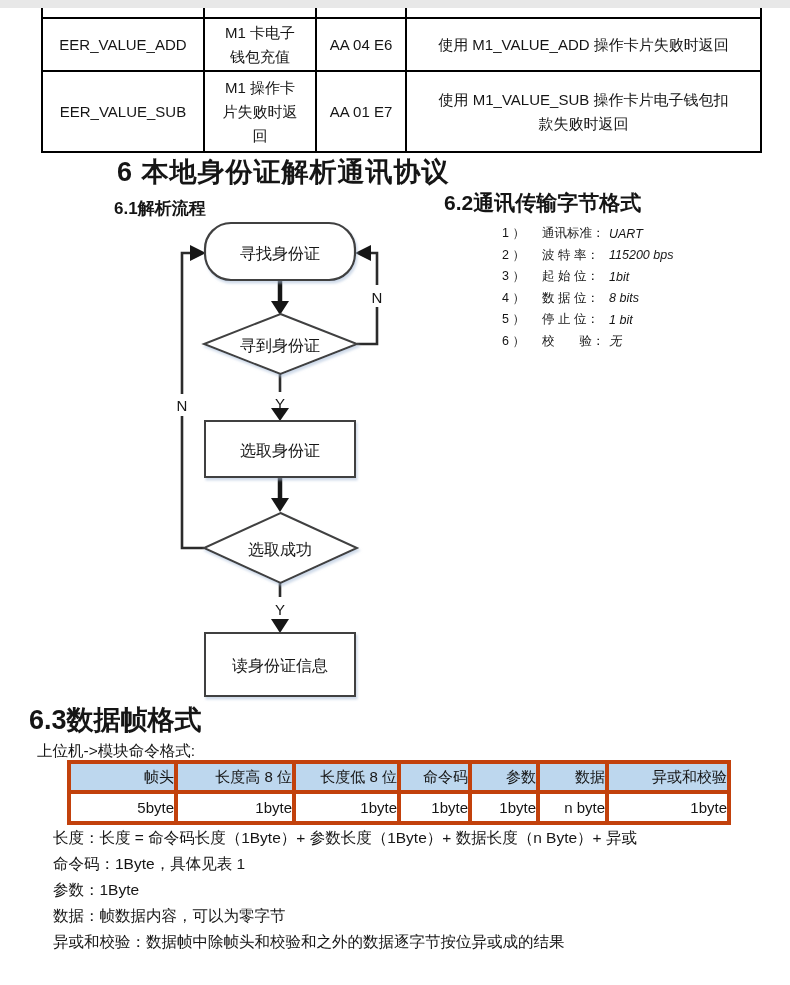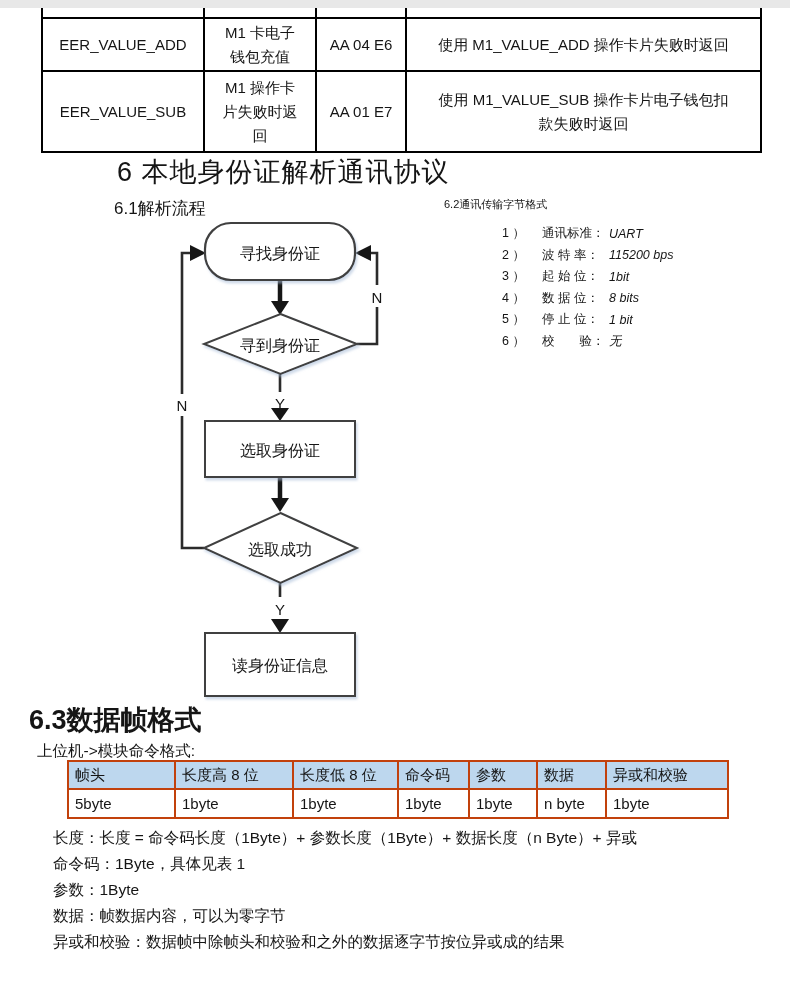--- a/index.html
+++ b/index.html
@@ -18,23 +18,23 @@
   .errtbl td{
     border:2px solid #000;text-align:center;vertical-align:middle;
     padding:1px 6px;line-height:24px;overflow:hidden;
   }
   .errtbl tr.stub td{height:13px;padding:0;}
   .errtbl tr.r1 td{height:49px;}
   .errtbl tr.r2 td{height:77px;}
   .errtbl td.desc{padding:1px 13px;}
   .errtbl td.detail{padding:1px 28px;}
   
-  .h6{position:absolute;left:117px;top:146px;font-size:27px;font-weight:normal;letter-spacing:1px;}
-  .h61{position:absolute;left:114px;top:189px;font-size:17px;font-weight:normal;}
-  .h62{position:absolute;left:444px;top:189px;font-size:11px;font-weight:normal;}
+  .h6{position:absolute;left:117px;top:146px;font-size:27px;font-weight:bold;letter-spacing:1px;}
+  .h61{position:absolute;left:114px;top:189px;font-size:17px;font-weight:bold;}
+  .h62{position:absolute;left:444px;top:181px;font-size:21px;font-weight:bold;}
   .h63{position:absolute;left:29px;top:694px;font-size:27px;font-weight:bold;}
   
   .speclist{position:absolute;left:502px;top:215px;font-size:12.5px;}
   .specrow{display:flex;height:21.5px;align-items:center;white-space:pre;}
   .sn{width:40px;}
   .sl{width:66px;}
   .sv{padding-left:1px;font-style:italic;}
   
   .flow{position:absolute;left:160px;top:205px;}
   .shape{fill:#ffffff;stroke:#404040;stroke-width:2.2px;}
@@ -45,21 +45,21 @@
   .ntext{font-size:16px;fill:#161616;text-anchor:middle;dominant-baseline:central;
          font-family:"Liberation Sans","DejaVu Sans",sans-serif;}
   .lbl{font-size:15px;fill:#161616;text-anchor:middle;dominant-baseline:central;
        font-family:"Liberation Sans","DejaVu Sans",sans-serif;}
   
   .subtitle{position:absolute;left:37px;top:733px;font-size:15.5px;}
   .frametbl{
     position:absolute;left:67px;top:752px;width:660px;
     border-collapse:collapse;table-layout:fixed;font-size:15px;
   }
-  .frametbl td{border:2px solid #c2410c;text-align:left;vertical-align:middle;padding:0 6px;}
+  .frametbl td{border:4px solid #c2410c;text-align:right;vertical-align:middle;padding:0 0;}
   .frametbl tr.head td{height:26px;background:#bdd7ee;}
   .frametbl tr.vals td{height:27px;}
   .notes{position:absolute;left:53px;top:817px;width:720px;font-size:15.5px;}
   .note-line{line-height:26px;white-space:nowrap;}
 </style>
 </head>
 <body>
 
 <div class="page">
 

